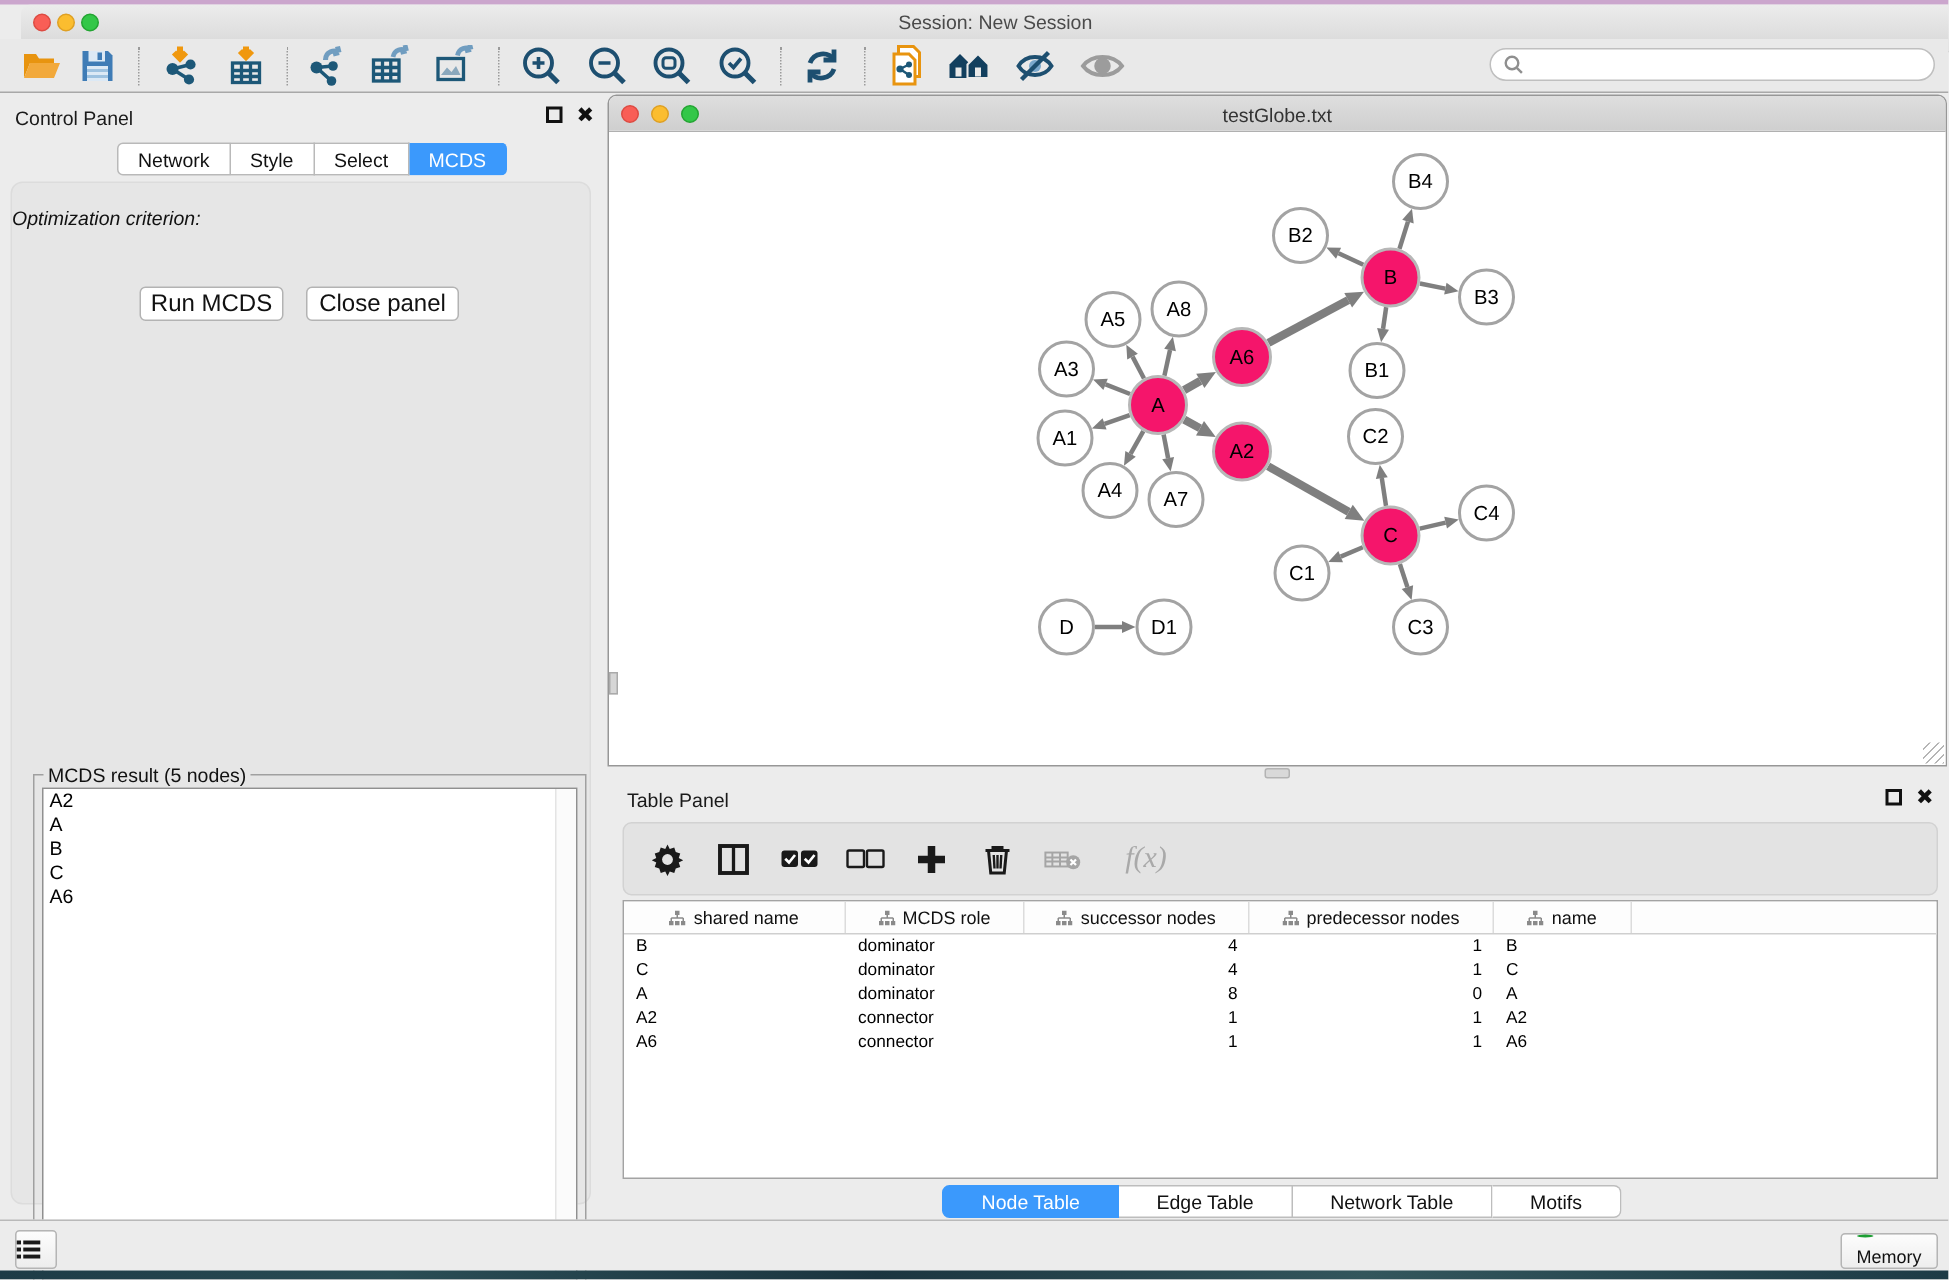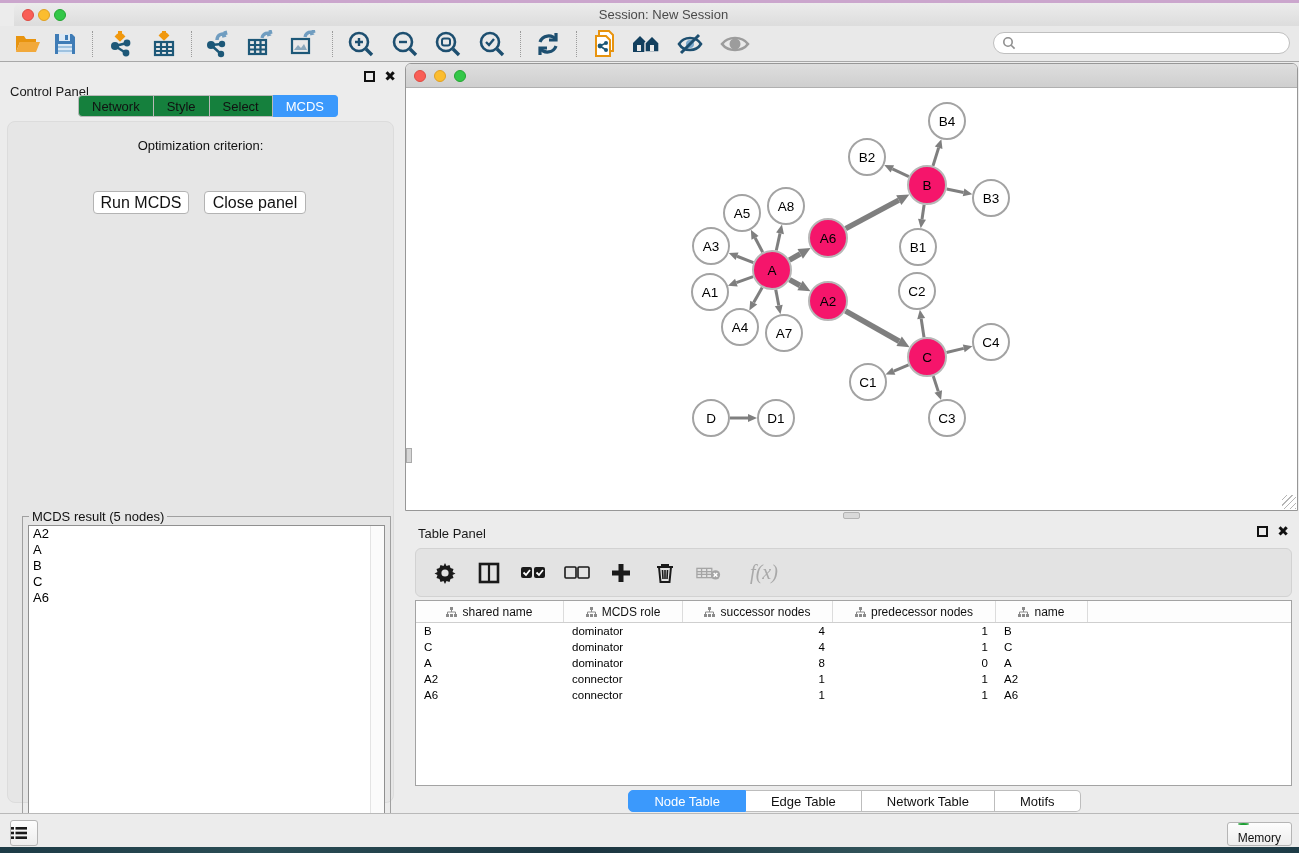--- a/index.html
+++ b/index.html
@@ -22,33 +22,33 @@
   .toolbar { position:absolute; left:0; top:26px; width:1299px; height:36px; background:#e9e9e9;
              border-bottom:1px solid #a8a8a8; }
   .tb-icon { position:absolute; top:3px; width:34px; height:30px; display:flex; align-items:center;
              justify-content:center; cursor:pointer; }
   .tb-sep { position:absolute; top:5px; height:26px; width:0; border-left:1px dotted #9b9b9b; }
   .searchbox { position:absolute; right:9px; top:6px; width:297px; height:22px; background:#fff;
                border:1px solid #bfbfbf; border-radius:12px; display:flex; align-items:center; padding-left:8px; }
 
   
   .control-panel { position:absolute; left:0; top:62px; width:410px; height:751px; background:#ececec; }
-  .panel-title { position:absolute; left:10px; top:22px; font-size:13px; color:#1a1a1a; }
+  .panel-title { position:absolute; left:10px; top:9px; font-size:13px; color:#1a1a1a; }
   .panel-btns { position:absolute; right:14px; top:9px; display:flex; gap:9px; align-items:center; }
   .float-btn { width:11px; height:11px; border:2px solid #111; display:inline-block; }
   .close-btn { font-size:14px; font-weight:bold; color:#111; line-height:11px; }
   .cp-tabs { position:absolute; left:78px; top:33px; display:flex; height:22px; }
-  .cp-tab { background:#15803d; border:1px solid #b9b9b9; border-left:none; padding:0 13px; font-size:13px;
+  .cp-tab { background:#ffffff; border:1px solid #b9b9b9; border-left:none; padding:0 13px; font-size:13px;
             display:flex; align-items:center; color:#111; cursor:pointer; }
   .cp-tab:first-child { border-left:1px solid #b9b9b9; border-radius:4px 0 0 4px; }
   .cp-tab:last-child { border-radius:0 4px 4px 0; }
   .cp-tab.active { background:#3b99fc; border-color:#3b99fc; color:#fff; }
   .cp-inner { position:absolute; left:7px; top:59px; width:387px; height:682px; background:#e6e6e6;
               border:1px solid #dcdcdc; border-radius:8px; }
-  .opt-label { position:absolute; width:100%; text-align:center; top:16px; font-size:13px; color:#111; }
+  .opt-label { position:absolute; width:100%; text-align:left; top:16px; font-size:13px; color:#111;font-style:italic; }
   .dropdown { position:absolute; left:36px; top:36px; width:313px; height:23px; background:#fff;
               border:1px solid #b0b0b0; border-radius:4px; display:flex; align-items:center; cursor:pointer; }
   .dropdown-text { padding-left:8px; font-size:13px; color:#111; flex:1; }
   .dropdown-stepper { width:21px; height:23px; margin:-1px; border-radius:0 4px 4px 0;
               background:linear-gradient(#6eaefb,#2e7ef7); display:flex; flex-direction:column;
               align-items:center; justify-content:center; color:#fff; font-size:7px; line-height:6px; }
   .btn { position:absolute; height:23px; background:#fff; border:1px solid #b3b3b3; border-radius:4px;
          font-size:16px; color:#111; display:flex; align-items:center; justify-content:center; cursor:pointer;
          font-family:"Liberation Sans",sans-serif; }
   .result-group { position:absolute; left:14px; top:394px; width:369px; height:344px;
@@ -293,20 +293,21 @@
         </div>
     </div>
   </div>
 </div>
 
 <div class="net-window">
   <div class="net-titlebar">
     <span class="tl r" style="left:8px; top:6px;"></span>
     <span class="tl y" style="left:28px; top:6px;"></span>
     <span class="tl g" style="left:48px; top:6px;"></span>
+    <div class="net-title">testGlobe.txt</div>
   </div>
   <div class="net-canvas">
     <svg id="graph-svg" width="891" height="422" viewBox="0 0 891 422">
         <line x1="347.38868096605233" y1="174.6775138227091" x2="331.0558466475268" y2="168.25148064820723" stroke="#7f7f7f" stroke-width="3"></line>
         <polygon points="322.6807530822503,164.95636186842634 332.52034388298495,164.5292168414177 329.5913494120686,171.97374445499676" fill="#7f7f7f"></polygon>
         <line x1="356.68507134334754" y1="164.30163555236035" x2="349.0409001193134" y2="149.77771022669552" stroke="#7f7f7f" stroke-width="3"></line>
         <polygon points="344.8491822238198,141.81344622525768 352.5805730088413,147.91472449536502 345.50122722978546,151.64069595802601" fill="#7f7f7f"></polygon>
         <line x1="370.27393757610866" y1="162.46199965207478" x2="374.0164873934479" y2="145.35320048709534" stroke="#7f7f7f" stroke-width="3"></line>
         <polygon points="375.9397593026968,136.56110033052897 377.92408746303295,146.20798800231705 370.10888732386286,144.49841297187362" fill="#7f7f7f"></polygon>
         <line x1="347.1514450903751" y1="188.6881969034153" x2="330.38797687347494" y2="194.63652433521858" stroke="#7f7f7f" stroke-width="3"></line>

